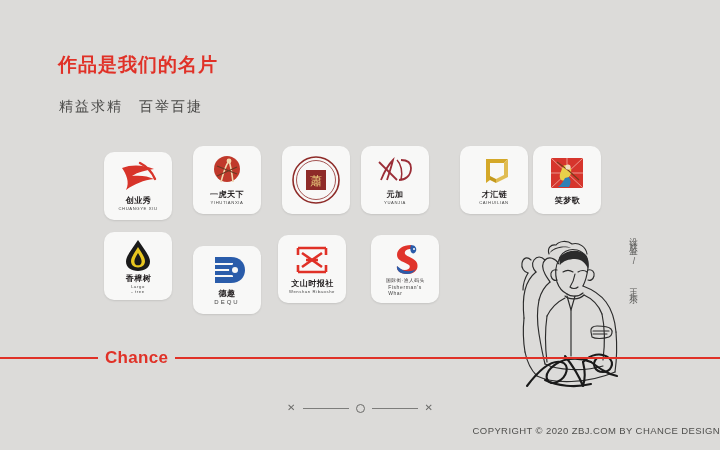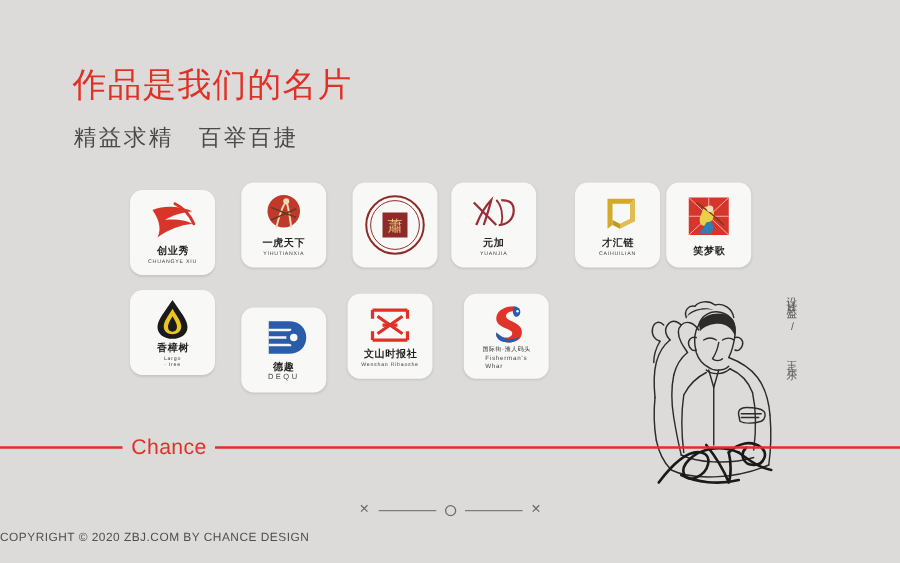--- a/index.html
+++ b/index.html
@@ -7,26 +7,26 @@
     width:720px;height:450px;overflow:hidden;
     background:#dcdbd9;
     font-family:"Liberation Sans","DejaVu Sans",sans-serif;
     position:relative;
   }
   .stage{position:absolute;inset:0;}
 
   
   .title{
     position:absolute;left:58px;top:55px;
-    font-size:27px;font-weight:normal;color:#e03127;
+    font-size:19px;font-weight:bold;color:#e03127;
     letter-spacing:1px;line-height:1;white-space:nowrap;
   }
   .subtitle{
     position:absolute;left:59px;top:98px;
-    font-size:18px;color:#4a4a48;letter-spacing:2px;white-space:nowrap;
+    font-size:14px;color:#4a4a48;letter-spacing:2px;white-space:nowrap;
   }
 
   
   .grid{position:absolute;left:104px;top:146px;}
   .card{
     position:absolute;width:68px;height:68px;
     background:#f8f8f7;border-radius:10px;
     box-shadow:0 1px 2px rgba(0,0,0,.10);
     display:flex;flex-direction:column;
     align-items:center;justify-content:center;
@@ -42,21 +42,21 @@
     font-size:4.2px;color:#444;letter-spacing:.6px;
     line-height:1.25;margin-top:1.5px;white-space:nowrap;
     text-align:center;
   }
 
   
   .rule{position:absolute;left:0;top:357px;width:720px;height:2px;background:#e03127;}
   .chance{
     position:absolute;left:98px;top:347px;
     background:#dcdbd9;padding:0 7px;
-    font-size:17px;font-weight:normal;color:#e03127;
+    font-size:17px;font-weight:bold;color:#e03127;
     letter-spacing:.3px;line-height:22px;
   }
 
   
   .portrait{position:absolute;left:487px;top:236px;width:150px;height:160px;}
   .credit{
     position:absolute;left:627px;top:231px;
     width:14px;
     font-size:8.5px;color:#5a5a58;
     writing-mode:vertical-rl;text-orientation:upright;
@@ -68,21 +68,21 @@
     position:absolute;left:0;top:403px;width:720px;
     display:flex;align-items:center;justify-content:center;gap:7px;
   }
   .divider .x{font-size:10px;color:#6b6b69;line-height:1;}
   .divider .bar{width:46px;height:1px;background:#7d7d7b;}
   .divider .o{
     width:7px;height:7px;border:1px solid #6b6b69;border-radius:50%;
   }
   .copyright{
     position:absolute;left:0;top:425px;width:720px;
-    text-align:left;font-size:9.5px;color:#4f4f4d;letter-spacing:.4px;
+    text-align:right;font-size:9.5px;color:#4f4f4d;letter-spacing:.4px;
   }
 </style>
 </head>
 <body>
 
 <div class="stage">
 
   <div class="title">作品是我们的名片</div>
   <div class="subtitle">精益求精　百举百捷</div>
 

